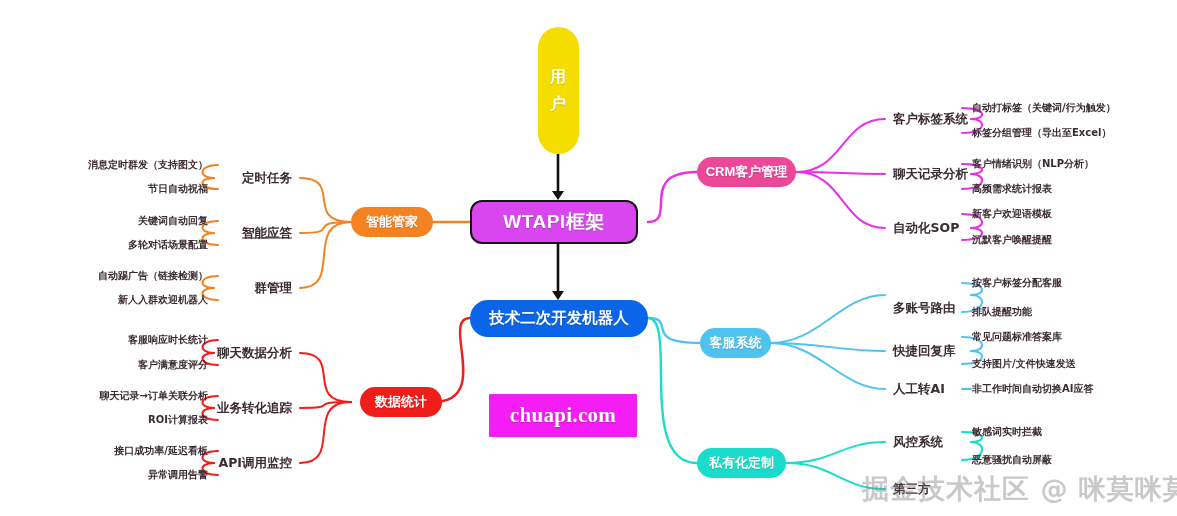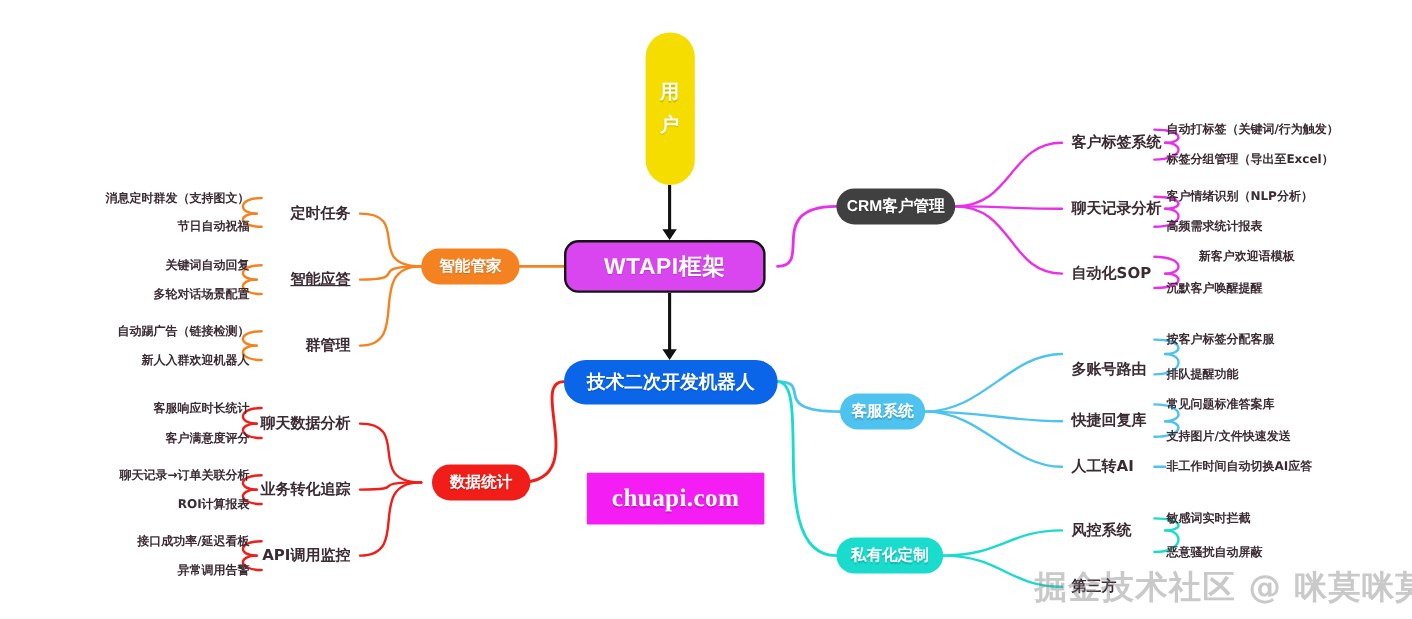--- a/index.html
+++ b/index.html
@@ -51,21 +51,21 @@
     left:489px;top:394px;width:148px;height:43px;
     background:#f41ef4;border-radius:1px;
     font-size:21px;font-family:"Liberation Serif","DejaVu Serif",serif;
     font-weight:bold;letter-spacing:.3px;
   }
   .branch-node{
     border-radius:16px;font-size:13px;height:30px;
   }
   #bn-smart{left:351px;top:207px;width:82px;background:#f58220;}
   #bn-stats{left:360px;top:387px;width:82px;background:#f01d18;}
-  #bn-crm{left:697px;top:157px;width:99px;background:#404040;}
+  #bn-crm{left:697px;top:157px;width:99px;background:#ec4899;}
   #bn-service{left:700px;top:328px;width:71px;background:#4fc3f0;}
   #bn-private{left:697px;top:448px;width:89px;background:#19dccd;}
 
   #watermark{
     position:absolute;left:862px;top:471px;
     font-size:27px;font-weight:bold;letter-spacing:1px;
     color:rgba(120,120,120,.40);
     font-family:"DejaVu Sans","Liberation Sans",sans-serif;
     white-space:nowrap;pointer-events:none;
   }
@@ -182,21 +182,21 @@
       <div class="mid-label ta-r" style="left: 292px; top: 463px;">API调用监控</div>
       <div class="leaf-label ta-r" style="left: 208px; top: 451px;">接口成功率/延迟看板</div>
       <div class="leaf-label ta-r" style="left: 208px; top: 475px;">异常调用告警</div>
       <div class="mid-label ta-l" style="left: 893px; top: 119px;">客户标签系统</div>
       <div class="leaf-label ta-l" style="left: 972px; top: 108px;">自动打标签（关键词/行为触发）</div>
       <div class="leaf-label ta-l" style="left: 972px; top: 133px;">标签分组管理（导出至Excel）</div>
       <div class="mid-label ta-l" style="left: 893px; top: 174px;">聊天记录分析</div>
       <div class="leaf-label ta-l" style="left: 972px; top: 164px;">客户情绪识别（NLP分析）</div>
       <div class="leaf-label ta-l" style="left: 972px; top: 189px;">高频需求统计报表</div>
       <div class="mid-label ta-l" style="left: 893px; top: 228px;">自动化SOP</div>
-      <div class="leaf-label ta-l" style="left: 999px; top: 214px;">新客户欢迎语模板</div>
+      <div class="leaf-label ta-l" style="left: 972px; top: 214px;">新客户欢迎语模板</div>
       <div class="leaf-label ta-l" style="left: 972px; top: 240px;">沉默客户唤醒提醒</div>
       <div class="mid-label ta-l" style="left: 893px; top: 308px;">多账号路由</div>
       <div class="leaf-label ta-l" style="left: 972px; top: 283px;">按客户标签分配客服</div>
       <div class="leaf-label ta-l" style="left: 972px; top: 312px;">排队提醒功能</div>
       <div class="mid-label ta-l" style="left: 893px; top: 351px;">快捷回复库</div>
       <div class="leaf-label ta-l" style="left: 972px; top: 337px;">常见问题标准答案库</div>
       <div class="leaf-label ta-l" style="left: 972px; top: 364px;">支持图片/文件快速发送</div>
       <div class="mid-label ta-l" style="left: 893px; top: 389px;">人工转AI</div>
       <div class="leaf-label ta-l" style="left: 972px; top: 389px;">非工作时间自动切换AI应答</div>
       <div class="mid-label ta-l" style="left: 893px; top: 442px;">风控系统</div>

